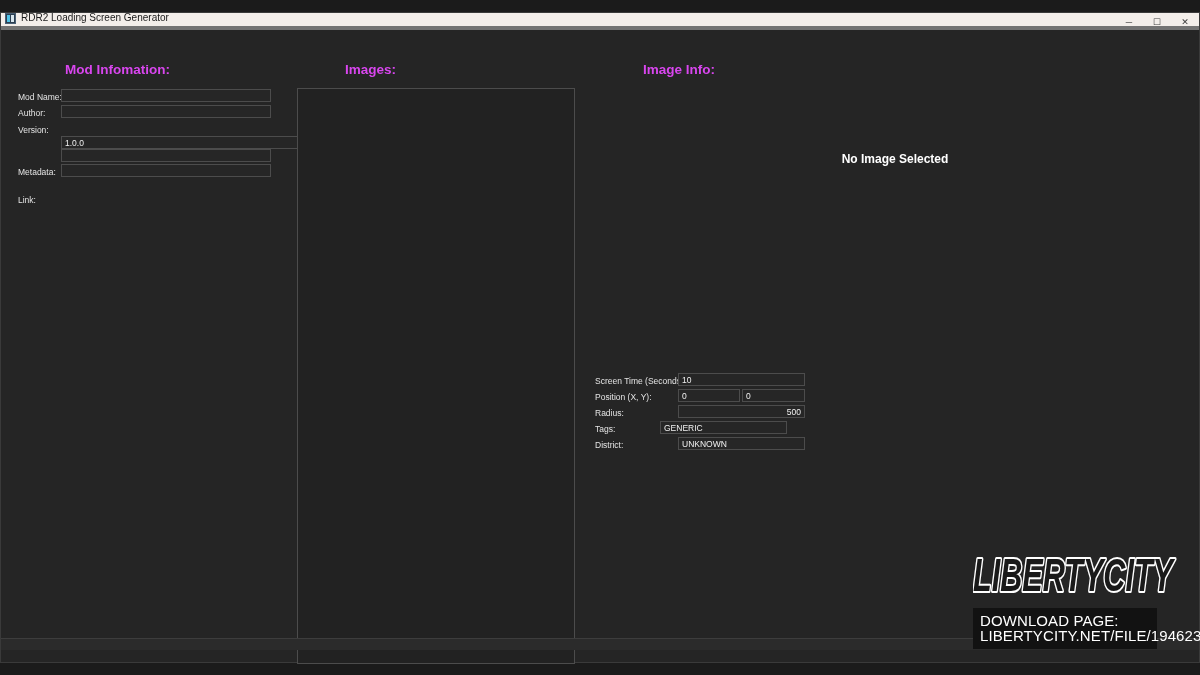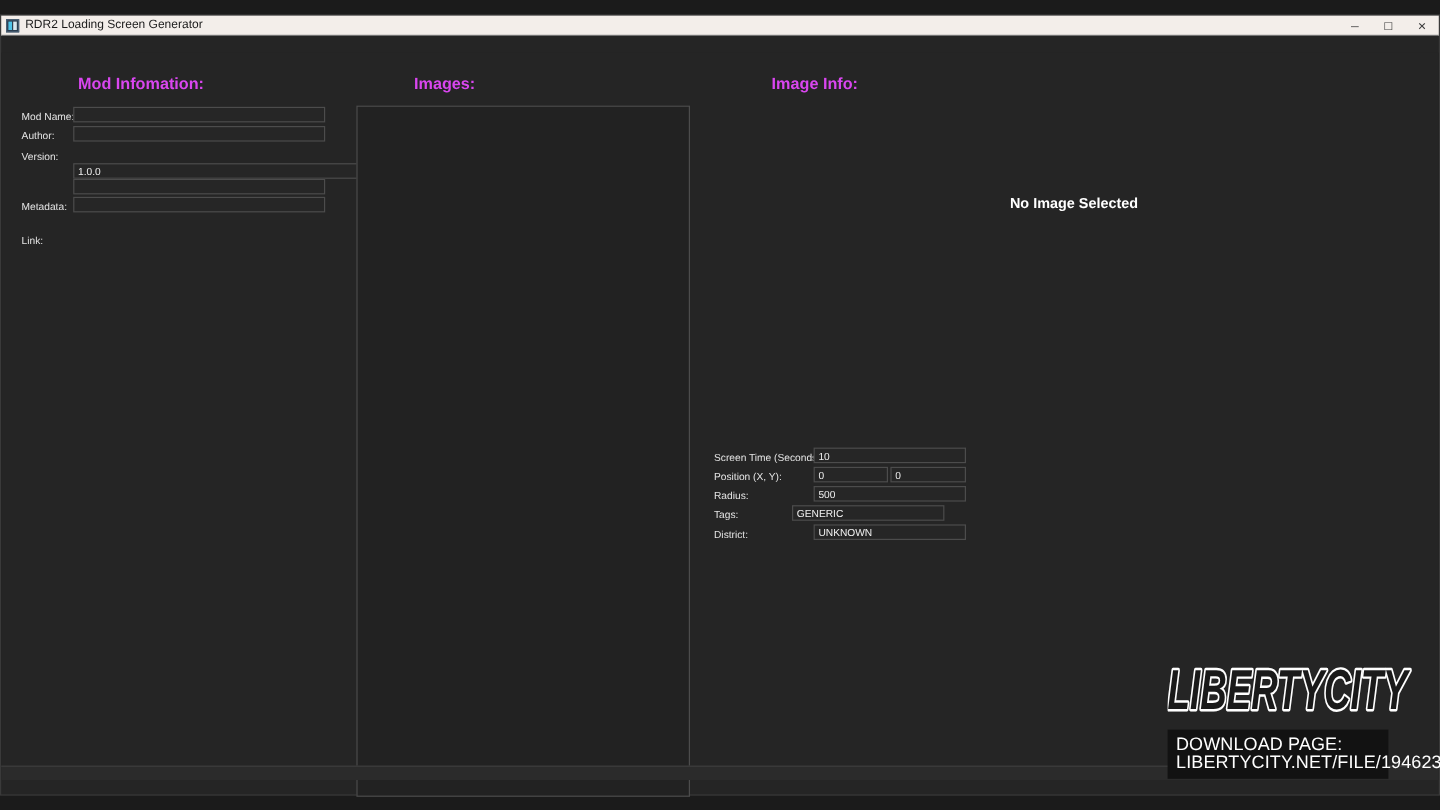--- a/index.html
+++ b/index.html
@@ -25,23 +25,22 @@
     width: 1200px;
     height: 651px;
     background: #252525;
     box-sizing: border-box;
     border: 1px solid #3a3a3a;
   }
   .titlebar {
     position: relative;
     height: 17px;
     background: #f3eeea;
-    border-bottom: 1px solid #737373;
-    display: flex;
-    align-items: center;
+    border-bottom: 4px solid #737373;
+    display: flex;
     padding-left: 4px;
     box-sizing: border-box;
   }
   .app-icon {
     width: 11px;
     height: 11px;
     margin-right: 5px;
     position: relative;
     background: #2c3e50;
     border: 1px solid #4a6075;
@@ -241,31 +240,31 @@
       <div class="form-label" style="left:17px; top:124px;">Metadata:</div>
       <input class="tb" style="left: 60px; top: 120px; width: 210px;" type="text" value="">
 
       <div class="form-label" style="left:17px; top:152px;">Link:</div>
 
       <div class="panel-heading" style="left:296px; top:18px;">Images:</div>
       <div class="listbox" style="left:296px; top:44px; width:278px; height:576px;"></div>
 
       <div class="panel-heading" style="left:594px; top:18px;">Image Info:</div>
 
-      <div class="no-image" style="left:794px; top:118px; width:200px;text-align:center;">No Image Selected</div>
+      <div class="no-image" style="left:794px; top:108px; width:200px;text-align:center;">No Image Selected</div>
 
       <div class="form-label" style="left:594px; top:333px;">Screen Time (Seconds):</div>
       <input class="tb" style="left: 677px; top: 329px; width: 127px;" type="text" value="10">
 
       <div class="form-label" style="left:594px; top:349px;">Position (X, Y):</div>
       <input class="tb" style="left: 677px; top: 345px; width: 62px;" type="text" value="0">
       <input class="tb" style="left: 741px; top: 345px; width: 63px;" type="text" value="0">
 
       <div class="form-label" style="left:594px; top:365px;">Radius:</div>
-      <input class="tb" style="left: 677px; top: 361px; width: 127px;" type="text" value="500">
+      <input class="tb" style="left: 677px; top: 361px; width: 127px; text-align: right;" type="text" value="500">
 
       <div class="form-label" style="left:594px; top:381px;">Tags:</div>
       <input class="tb" style="left: 659px; top: 377px; width: 127px;" type="text" value="GENERIC">
 
       <div class="form-label" style="left:594px; top:397px;">District:</div>
       <input class="tb" style="left: 677px; top: 393px; width: 127px;" type="text" value="UNKNOWN">
 
       <div class="statusbar"></div>
     </div>
   </div>

